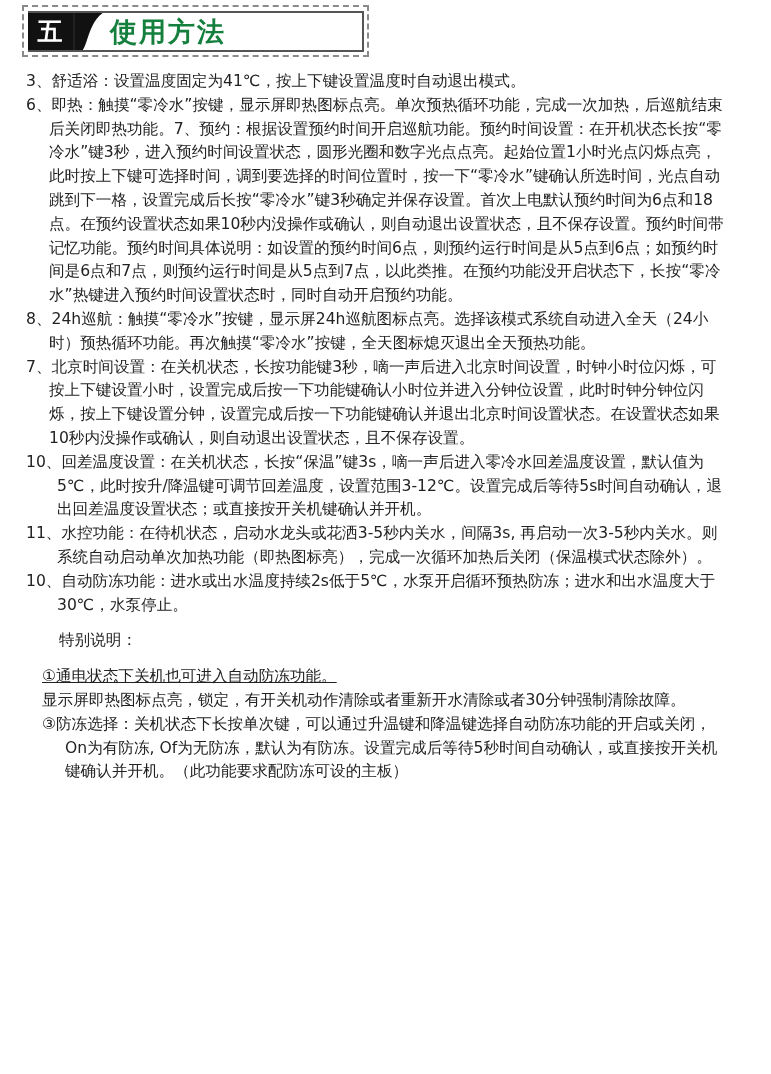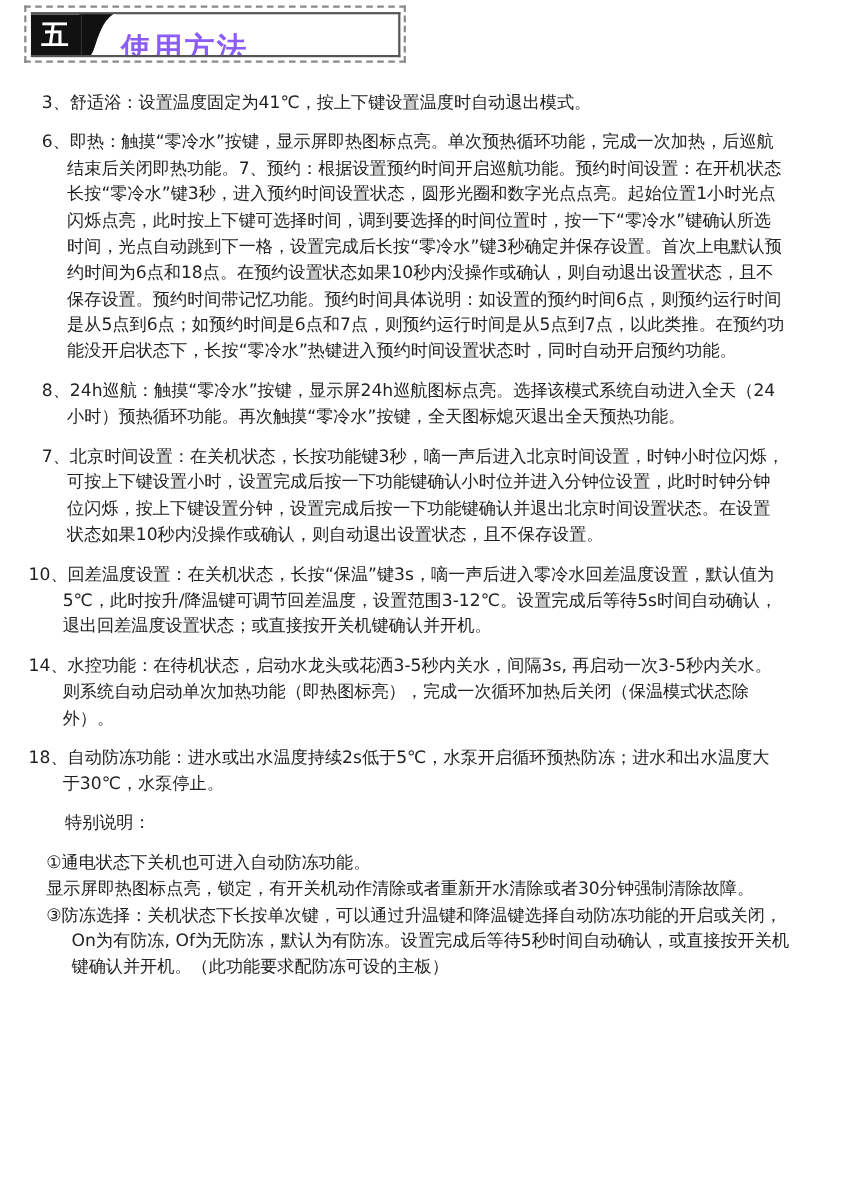--- a/index.html
+++ b/index.html
@@ -21,29 +21,29 @@
     position: absolute; left: 0; top: 0; bottom: 0; width: 76px;
     background: #111111;
   }
   .header-black svg { position: absolute; left: 44px; top: -2px; }
   .header-num {
     position: absolute; left: 0; top: 0; width: 44px; height: 100%;
     display: flex; align-items: center; justify-content: center;
     color: #ffffff; font-weight: bold; font-size: 25px;
   }
   .header-title {
-    position: absolute; left: 82px; top: 12px; height: 100%;
+    position: absolute; left: 82px; top: 0; height: 100%;
     display: flex; align-items: center;
-    font-size: 27px; font-weight: bold; color: #8b5cf6; letter-spacing: 2px;
+    font-size: 27px; font-weight: bold; color: #15803d; letter-spacing: 2px;
   }
   .content {
     position: absolute; left: 26px; top: 70px; width: 700px;
     font-size: 15.6px; line-height: 23.8px;
   }
-  .item { margin: 12px; padding-left: 23px; text-indent: -23px; }
+  .item { margin: 0; padding-left: 23px; text-indent: -23px; }
   .item.wide { padding-left: 24px; text-indent: -31px; margin-left: 7px; }
   .note-title { padding-left: 21px; }
   .note { padding-left: 23px; text-indent: -23px; margin-left: 0; }
 </style>
 </head>
 <body>
 
 <div class="header-outer">
   <div class="header-inner">
     <div class="header-black">
@@ -57,19 +57,19 @@
     <div class="header-title">使用方法</div>
   </div>
 </div>
 
 <div class="content">
   <p class="item">3、舒适浴：设置温度固定为41℃，按上下键设置温度时自动退出模式。</p>
   <p class="item">6、即热：触摸“零冷水”按键，显示屏即热图标点亮。单次预热循环功能，完成一次加热，后巡航结束后关闭即热功能。7、预约：根据设置预约时间开启巡航功能。预约时间设置：在开机状态长按“零冷水”键3秒，进入预约时间设置状态，圆形光圈和数字光点点亮。起始位置1小时光点闪烁点亮，此时按上下键可选择时间，调到要选择的时间位置时，按一下“零冷水”键确认所选时间，光点自动跳到下一格，设置完成后长按“零冷水”键3秒确定并保存设置。首次上电默认预约时间为6点和18点。在预约设置状态如果10秒内没操作或确认，则自动退出设置状态，且不保存设置。预约时间带记忆功能。预约时间具体说明：如设置的预约时间6点，则预约运行时间是从5点到6点；如预约时间是6点和7点，则预约运行时间是从5点到7点，以此类推。在预约功能没开启状态下，长按“零冷水”热键进入预约时间设置状态时，同时自动开启预约功能。</p>
   <p class="item">8、24h巡航：触摸“零冷水”按键，显示屏24h巡航图标点亮。选择该模式系统自动进入全天（24小时）预热循环功能。再次触摸“零冷水”按键，全天图标熄灭退出全天预热功能。</p>
   <p class="item">7、北京时间设置：在关机状态，长按功能键3秒，嘀一声后进入北京时间设置，时钟小时位闪烁，可按上下键设置小时，设置完成后按一下功能键确认小时位并进入分钟位设置，此时时钟分钟位闪烁，按上下键设置分钟，设置完成后按一下功能键确认并退出北京时间设置状态。在设置状态如果10秒内没操作或确认，则自动退出设置状态，且不保存设置。</p>
   <p class="item wide">10、回差温度设置：在关机状态，长按“保温”键3s，嘀一声后进入零冷水回差温度设置，默认值为5℃，此时按升/降温键可调节回差温度，设置范围3-12℃。设置完成后等待5s时间自动确认，退出回差温度设置状态；或直接按开关机键确认并开机。</p>
-  <p class="item wide">14、水控功能：在待机状态，启动水龙头或花洒3-5秒内关水，间隔3s, 再启动一次3-5秒内关水。则系统自动启动单次加热功能（即热图标亮），完成一次循环加热后关闭（保温模式状态除外）。</p>
-  <p class="item wide">18、自动防冻功能：进水或出水温度持续2s低于5℃，水泵开启循环预热防冻；进水和出水温度大于30℃，水泵停止。</p>
+  <p class="item wide">11、水控功能：在待机状态，启动水龙头或花洒3-5秒内关水，间隔3s, 再启动一次3-5秒内关水。则系统自动启动单次加热功能（即热图标亮），完成一次循环加热后关闭（保温模式状态除外）。</p>
+  <p class="item wide">10、自动防冻功能：进水或出水温度持续2s低于5℃，水泵开启循环预热防冻；进水和出水温度大于30℃，水泵停止。</p>
   <p class="note-title" style="margin:12px;">特别说明：</p>
-  <p class="note" style="margin:4px 0 0 16px;">①通电状态下关机也可进入自动防冻功能。</p>
+  <p class="note" style="margin:4px 0 0 16px;text-decoration:underline;">①通电状态下关机也可进入自动防冻功能。</p>
   <p class="note" style="margin:0 0 0 16px;">显示屏即热图标点亮，锁定，有开关机动作清除或者重新开水清除或者30分钟强制清除故障。</p>
   <p class="note" style="margin:0 0 0 16px;">③防冻选择：关机状态下长按单次键，可以通过升温键和降温键选择自动防冻功能的开启或关闭，On为有防冻, Of为无防冻，默认为有防冻。设置完成后等待5秒时间自动确认，或直接按开关机键确认并开机。（此功能要求配防冻可设的主板）</p>
 </div>
 
 </body></html>

